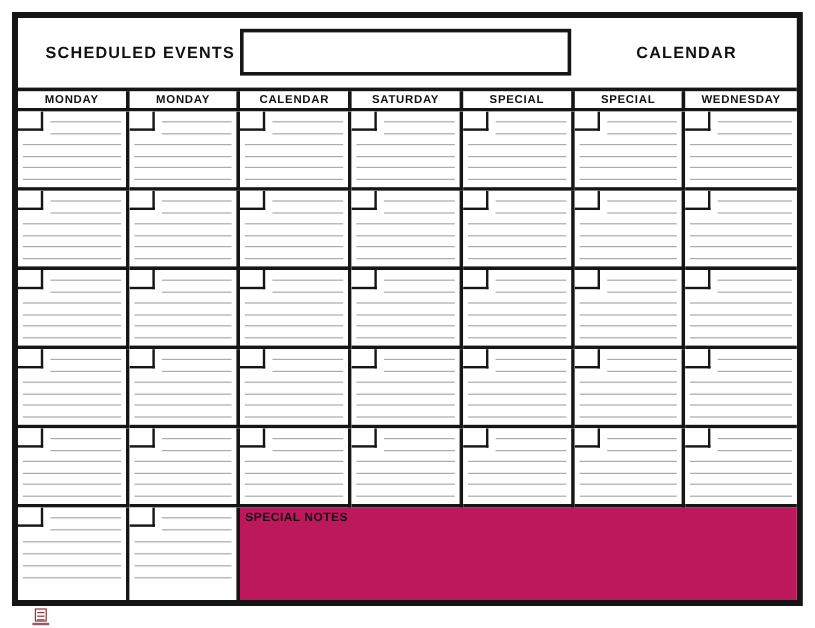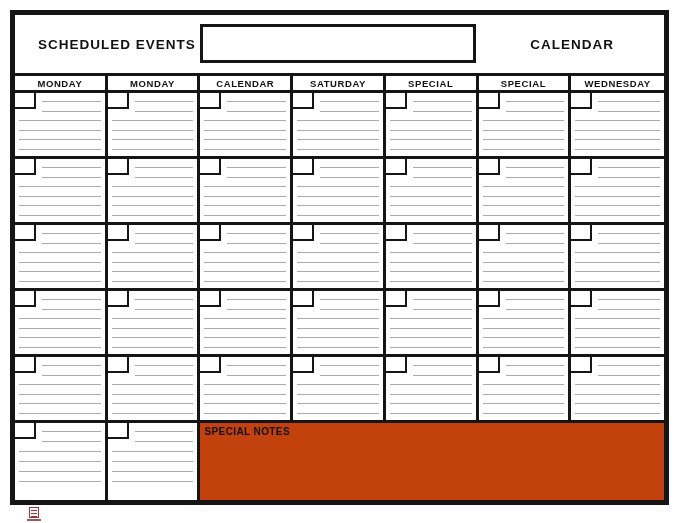--- a/index.html
+++ b/index.html
@@ -43,21 +43,21 @@
   .cell.col7{border-right:none;}
   .cell.lastrow{border-bottom:none;}
   .date-box{position:absolute;left:0;top:0;width:21px;height:16px;
     border-right:2px solid var(--bk);border-bottom:2px solid var(--bk);
     background:#fff;}
   .rule{position:absolute;height:1px;background:var(--line);right:4px;}
   .rule.indent{left:27px;}
   .rule.full{left:4px;}
 
   .notes-area{position:relative;grid-column:3 / 8;border-bottom:none;
-    background:#c2410c;}
+    background:#be185d;}
   .notes-label{position:absolute;left:4px;top:3px;font-size:10px;
     font-weight:bold;letter-spacing:0.4px;}
 
   
   .logo{position:absolute;left:27px;top:507px;width:16px;height:15px;}
   .logo .board{width:10px;height:11px;margin-left:2px;
     border:1px solid var(--maroon);background:#fdf6f6;position:relative;}
   .logo .board i{position:absolute;left:1px;right:1px;height:1px;
     background:var(--maroon);display:block;}
   .logo .board i:nth-child(1){top:2px;}

